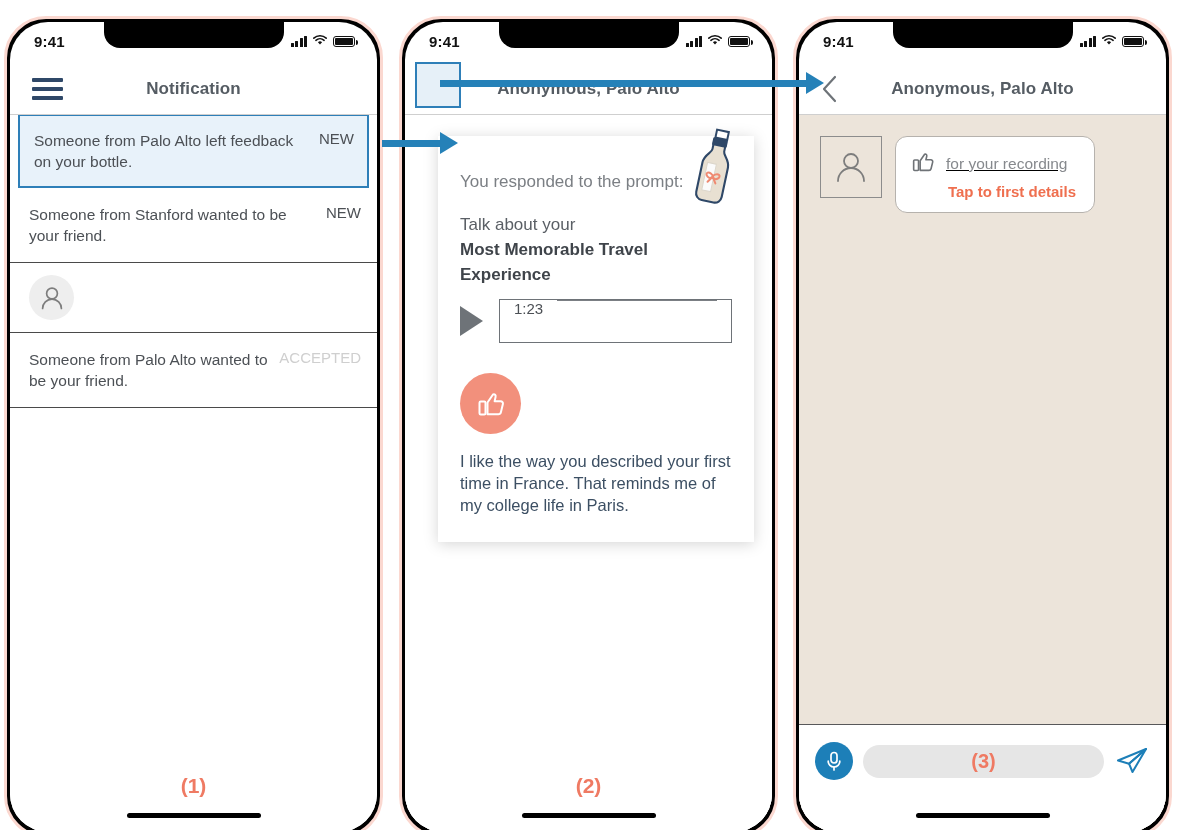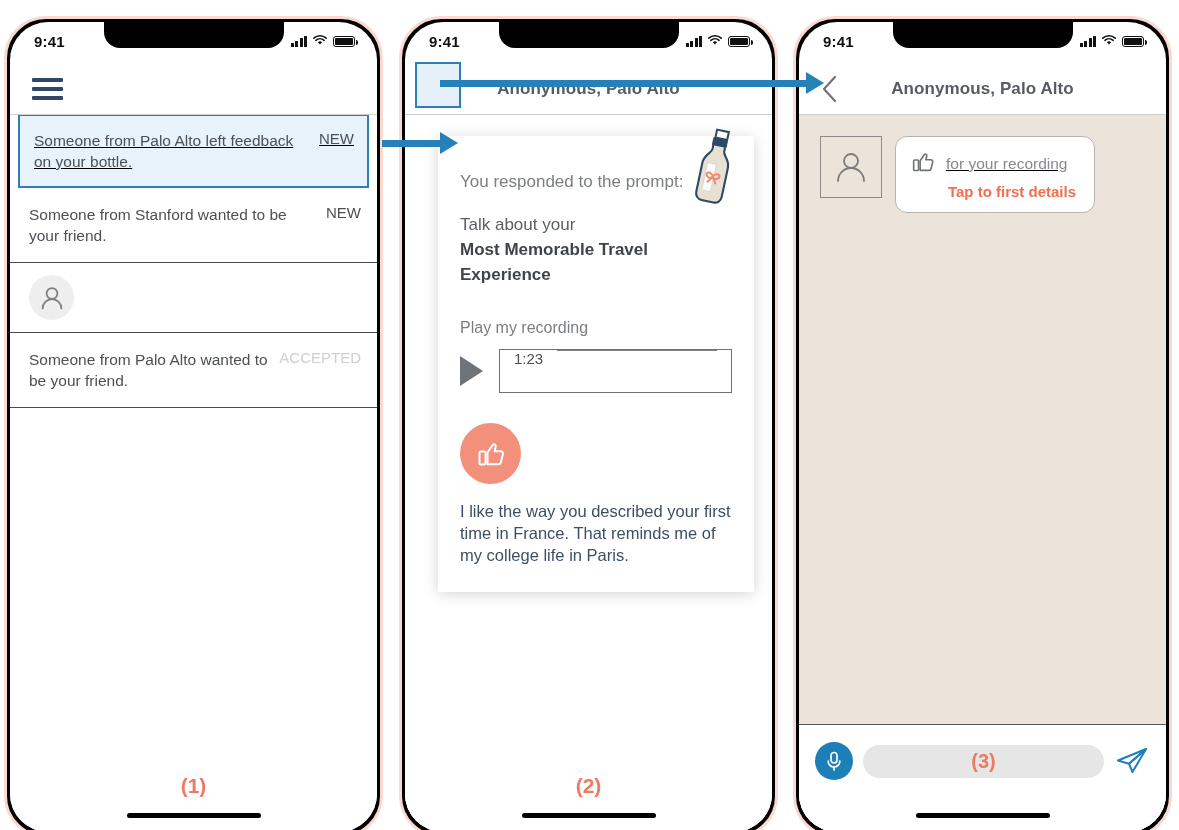--- a/index.html
+++ b/index.html
@@ -122,21 +122,20 @@
   }
   .notif-tag{
     font-size:15px;color:#4c5055;white-space:nowrap;padding-top:0px;
   }
   .notif-tag.muted{color:#cfcfcf;}
   .notif.highlight{
     background:#e8f2fa;
     border:2.5px solid #2e7fb8;
     margin:0 8px;
     padding:14px 13px 14px 14px;
-    text-decoration:underline;
   }
   .notif.with-avatar{align-items:center;padding-top:12px;padding-bottom:12px;}
   .avatar-circle{
     width:45px;height:45px;border-radius:50%;background:#eeeeee;
     display:flex;align-items:center;justify-content:center;flex:0 0 auto;margin-right:20px;
   }
 
   
   .s2-bg{position:absolute;inset:0;background:#ffffff;}
   .card{
@@ -237,20 +236,21 @@
           <span class="battery"></span>
         </span>
       </div>
 
       <div class="navbar">
         <div class="hamburger">
             <span></span>
             <span></span>
             <span></span>
           </div>
+        <div class="nav-title">Notification</div>
       </div>
 
       <div class="content">
         <div class="notif highlight">
           <div class="notif-text">Someone from Palo Alto left feedback on your bottle.</div>
           <div class="notif-tag">NEW</div>
         </div>
         <div class="notif">
           <div class="notif-text">Someone from Stanford wanted to be your friend.</div>
           <div class="notif-tag">NEW</div>
@@ -320,21 +320,20 @@
                   <path d="M31 52 c-5-5-9-1-5 2 c2 1.5 5 .5 5-2z"></path>
                   <path d="M31 52 c5-5 9-1 5 2 c-2 1.5-5 .5-5-2z"></path>
                   <path d="M31 53 l-4 6 M31 53 l4 6"></path>
                 </g>
               </g>
             </svg>
           </div>
           <div class="card-prompt-lead">You responded to the prompt:</div>
           <div class="card-prompt-sub">Talk about your</div>
           <div class="card-prompt-strong">Most Memorable Travel Experience</div>
-          <div class="play-label">Play my recording</div>
           <div class="player-row">
             <div class="play-tri"></div>
             <div class="player-box">
               <span class="player-time">1:23</span>
               <span class="player-track"></span>
             </div>
           </div>
           <div class="like-badge">
             <svg width="32" height="32" viewBox="0 0 32 32">
               <path d="M12.5 14.5 18 6.5c1.8-.6 3 .6 2.6 2.4l-1 4.3h6c1.6 0 2.7 1.3 2.3 2.9l-2 8.2c-.3 1.2-1.3 2-2.5 2H12.5z" fill="none" stroke="#fff" stroke-width="2" stroke-linejoin="round"></path>

